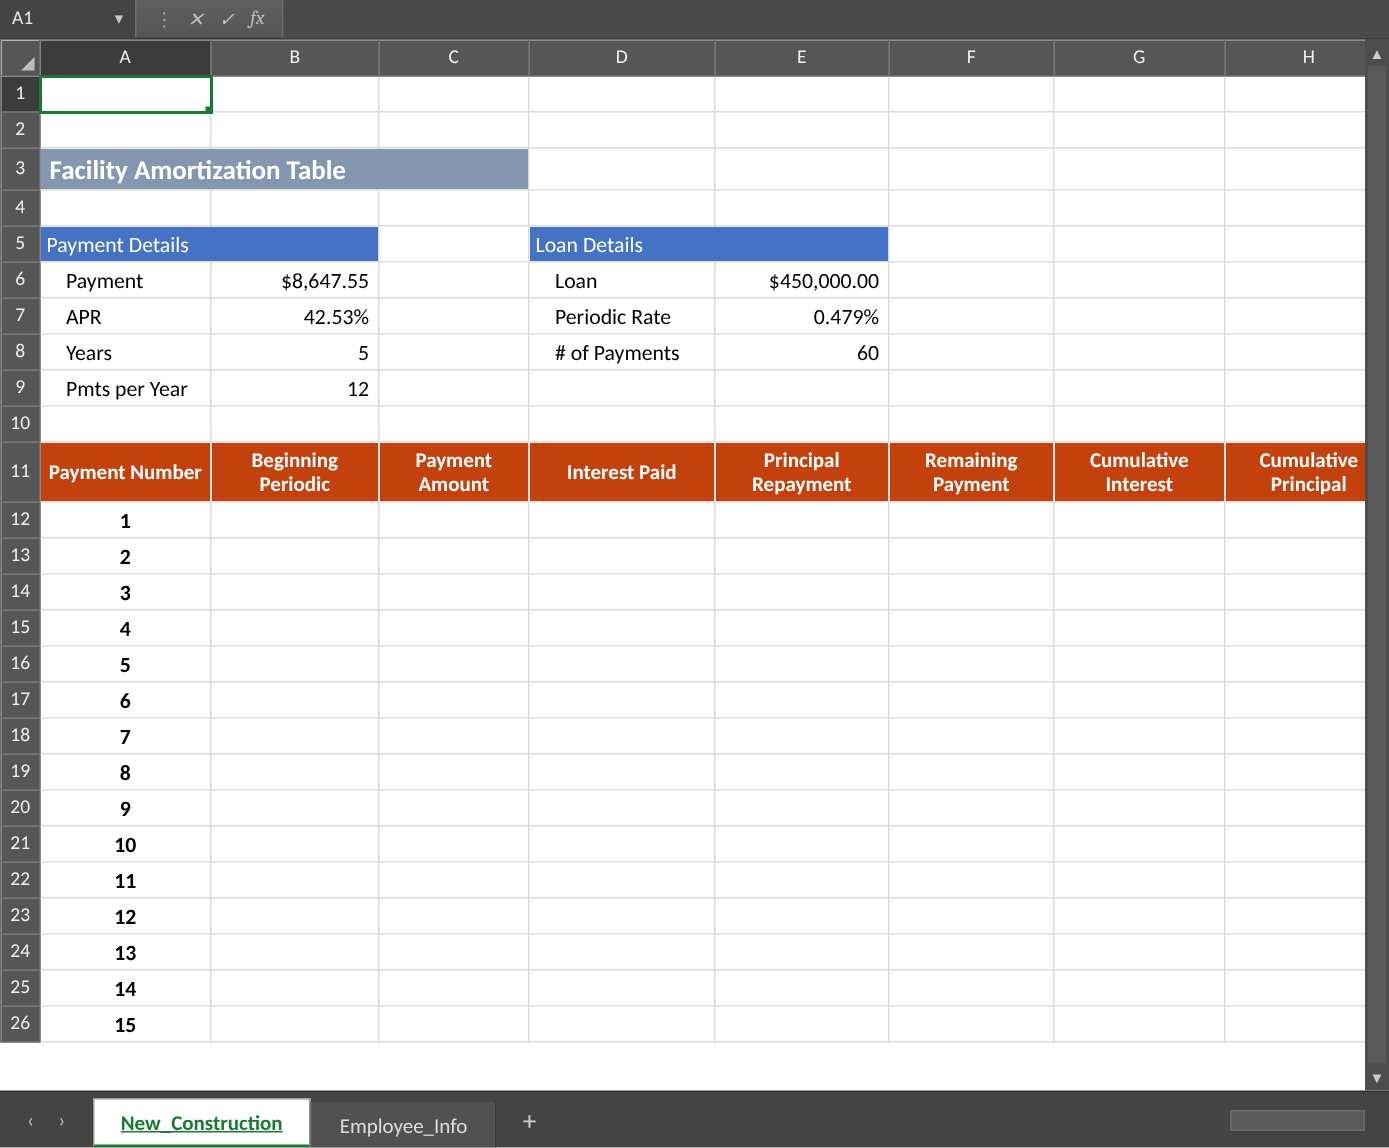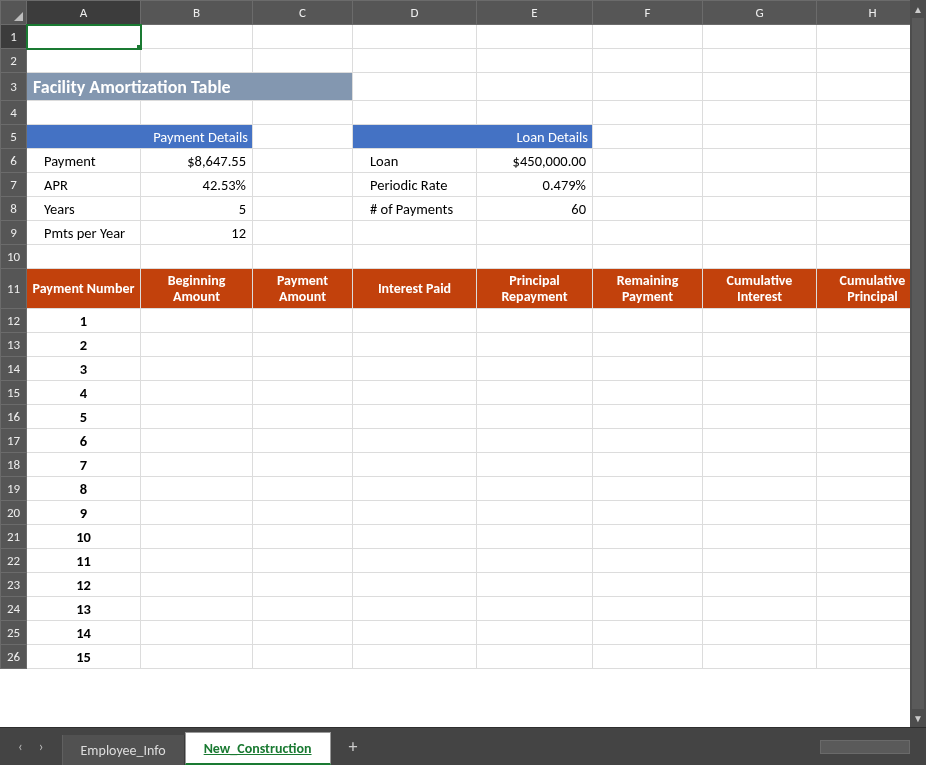--- a/index.html
+++ b/index.html
@@ -135,21 +135,21 @@
     background:#8397b0;
     color:#fff;
     font-weight:700;
     font-size:18px;
     padding-left:6px;
   }
   
   td.sect {
     background:#4472c4;
     color:#fff;
-    text-align:right;
+    text-align:left;
     font-size:14.5px;
   }
   
   td.thdr {
     background:#c2410c;
     color:#fff;
     text-align:center;
     font-weight:700;
     font-size:14px;
     line-height:1.1;
@@ -204,20 +204,35 @@
     text-decoration-color:#1a7a32;
   }
   .addtab { padding:0 18px; font-size:18px; color:#ccc; }
   .tab-scroll { margin-left:auto; width:90px; height:14px; background:#5a5a5a; margin-right:16px; border:1px solid #6a6a6a; position:relative;}
 </style>
 </head>
 <body>
 
 <div class="app">
 
+  <div class="topbar">
+    <div class="name-box-wrap">
+      <div class="name-box">
+        <span>A1</span>
+        <span class="chev">▾</span>
+      </div>
+    </div>
+    <div class="fx-sep">
+      <span class="dots">⋮</span>
+      <span class="x">✕</span>
+      <span class="check">✓</span>
+      <span class="fx">fx</span>
+    </div>
+    <div class="formula-bar"></div>
+  </div>
 
   <div class="sheet-wrap">
     <table class="sheet">
       <colgroup>
         <col class="rowhdr">
           <col class="cA">
           <col class="cB">
           <col class="cC">
           <col class="cD">
           <col class="cE">
@@ -342,21 +357,21 @@
             <td></td>
             <td></td>
             <td></td>
             <td></td>
             <td></td>
             <td></td>
           </tr>
           <tr class="tallhdr">
             <th class="rowhead" style="height: 40px;">11</th>
             <td class="thdr">Payment Number</td>
-            <td class="thdr">Beginning Amount</td>
+            <td class="thdr">Beginning Periodic</td>
             <td class="thdr">Payment Amount</td>
             <td class="thdr">Interest Paid</td>
             <td class="thdr">Principal Repayment</td>
             <td class="thdr">Remaining Payment</td>
             <td class="thdr">Cumulative Interest</td>
             <td class="thdr">Cumulative Principal</td>
           </tr>
           <tr>
             <th class="rowhead">12</th>
             <td class="center" style="font-weight: 700;">1</td>
@@ -530,19 +545,19 @@
       <div class="arrow bot">▼</div>
     </div>
   </div>
 
   <div class="tabbar">
     <div class="tabnav">
       <span>‹</span>
       <span>›</span>
     </div>
     <div class="tabs">
+      <div class="tab active">New_Construction</div>
       <div class="tab">Employee_Info</div>
-      <div class="tab active">New_Construction</div>
     </div>
     <div class="addtab">+</div>
     <div class="tab-scroll"></div>
   </div>
 </div>
 
 </body></html>

